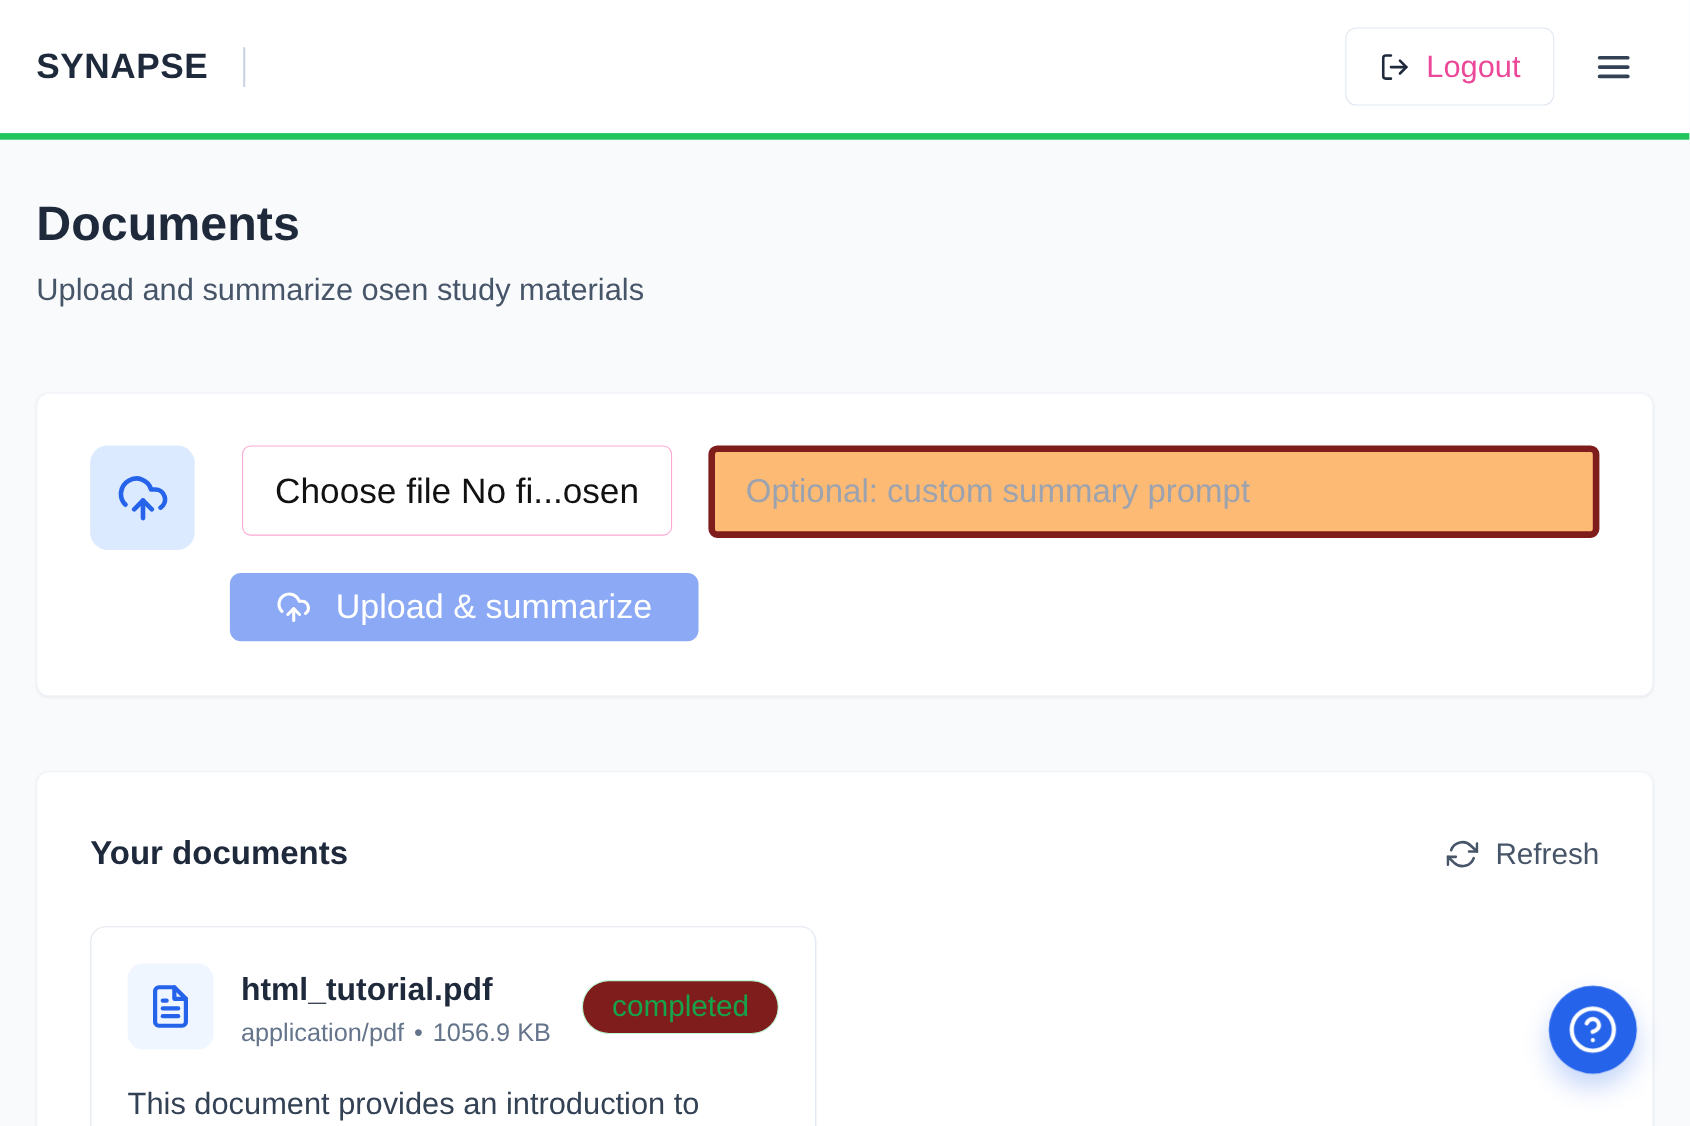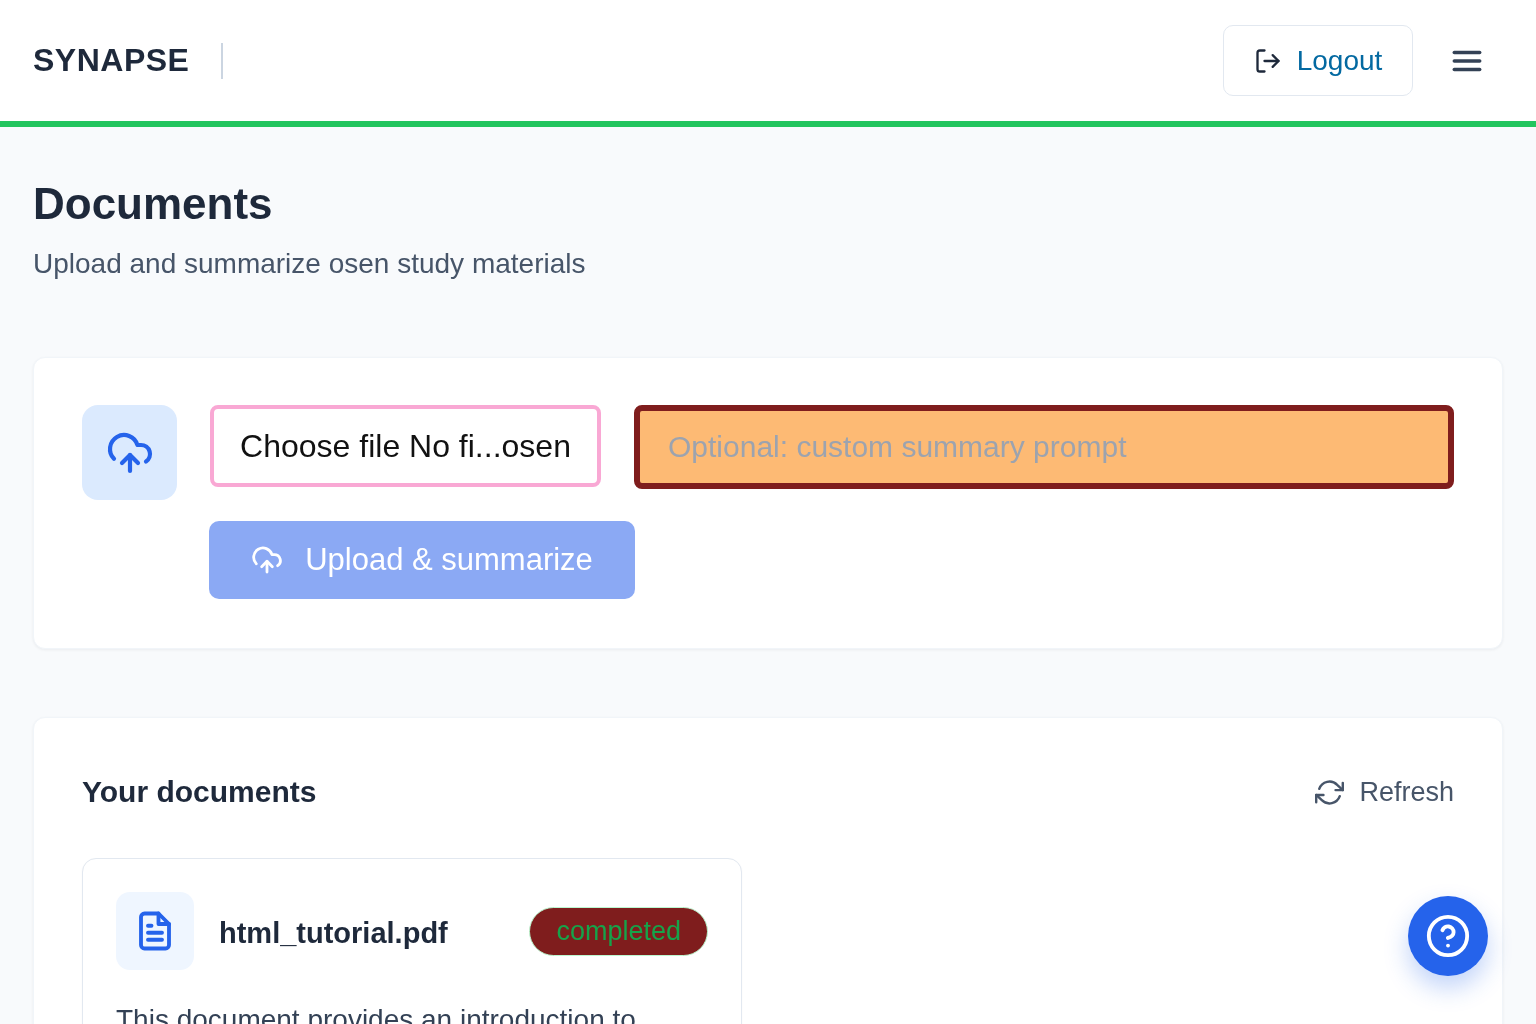--- a/index.html
+++ b/index.html
@@ -38,21 +38,21 @@
     align-items: center;
     gap: 15px;
     background: #ffffff;
     border: 1px solid #e2e8f0;
     border-radius: 10px;
     width: 190px;
     height: 71px;
     justify-content: center;
     font-family: inherit;
     font-size: 28px;
-    color: #0369a1;
+    color: #ec4899;
     cursor: pointer;
   }
   .logout-btn svg { stroke: #1e293b; }
   .hamburger-btn {
     margin-left: 37px;
     background: none;
     border: none;
     cursor: pointer;
     display: flex;
     align-items: center;
@@ -95,49 +95,50 @@
     border-radius: 16px;
     background: #dbeafe;
     display: flex;
     align-items: center;
     justify-content: center;
     flex: 0 0 auto;
   }
   .file-input {
     width: 391px;
     height: 82px;
-    border: 4px solid #f9a8d4;
+    border: 1px solid #f9a8d4;
     border-radius: 8px;
     background: #ffffff;
     display: flex;
     align-items: center;
     justify-content: center;
     font-size: 32px;
     color: #111111;
     cursor: pointer;
     flex: 0 0 auto;
     white-space: nowrap;
+    margin-left: 10px;
   }
   .prompt-input {
     flex: 1;
     height: 84px;
     border: 6px solid #7f1d1d;
     border-radius: 8px;
     padding: 0 28px;
     font-family: inherit;
     font-size: 30px;
     color: #1e293b;
     background: #fdba74;
     outline: none;
   }
   .prompt-input::placeholder { color: #9ca3af; }
   .upload-submit-row { margin-top: 21px; padding-left: 127px; }
   .upload-submit-btn {
     width: 426px;
-    height: 78px;
+    height: 62px;
     border: none;
     border-radius: 10px;
     background: #8ba9f4;
     color: #ffffff;
     font-family: inherit;
     font-size: 31px;
     display: flex;
     align-items: center;
     justify-content: center;
     gap: 22px;
@@ -323,20 +324,25 @@
           <svg width="42" height="42" viewBox="0 0 24 24" fill="none" stroke="#2563eb" stroke-width="2.2" stroke-linecap="round" stroke-linejoin="round">
             <path d="M14 2H6a2 2 0 0 0-2 2v16a2 2 0 0 0 2 2h12a2 2 0 0 0 2-2V8z"></path>
             <polyline points="14 2 14 8 20 8"></polyline>
             <line x1="16" y1="13" x2="8" y2="13"></line>
             <line x1="16" y1="17" x2="8" y2="17"></line>
             <polyline points="10 9 9 9 8 9"></polyline>
           </svg>
         </div>
         <div class="doc-text">
           <div class="doc-title">html_tutorial.pdf</div>
+          <div class="doc-meta">
+            <span>application/pdf</span>
+            <span>•</span>
+            <span>1056.9 KB</span>
+          </div>
         </div>
         <span class="status-badge">completed</span>
       </div>
       <p class="doc-summary">This document provides an introduction to</p>
     </div>
   </section>
 </main>
 
 <button class="help-fab">
   <svg width="46" height="46" viewBox="0 0 24 24" fill="none" stroke="#ffffff" stroke-width="2" stroke-linecap="round" stroke-linejoin="round">

